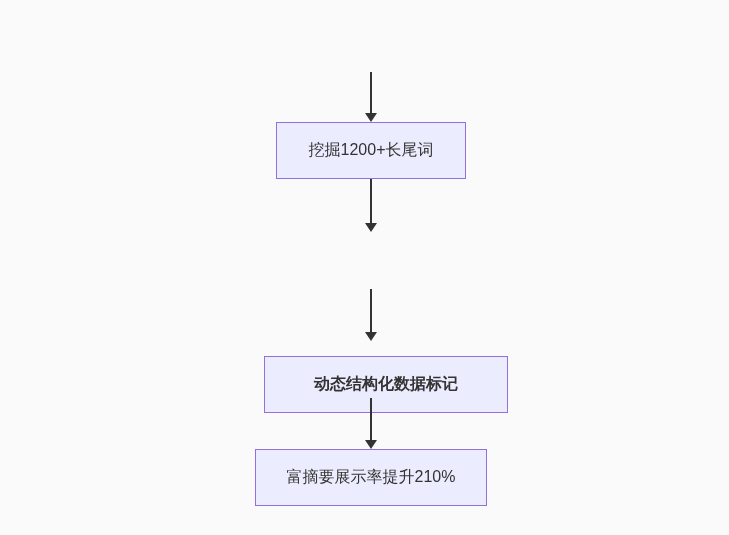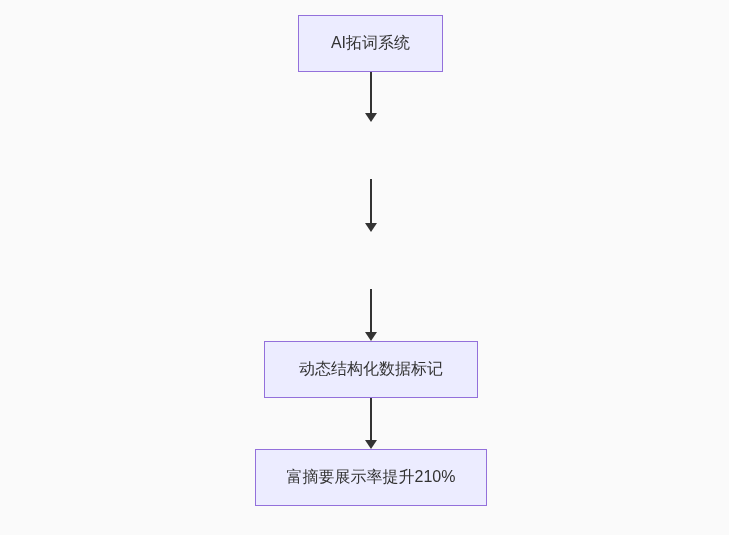--- a/index.html
+++ b/index.html
@@ -29,21 +29,21 @@
     font-size: 16px;
     display: flex;
     align-items: center;
     justify-content: center;
     text-align: center;
     white-space: nowrap;
   }
   .n1 { left: 298px; top: 15px;  width: 145px; }
   .n2 { left: 276px; top: 122px; width: 190px; }
   .n3 { left: 260px; top: 232px; width: 221px; }
-  .n4 { left: 264px; top: 341px; width: 214px; }
+  .n4 { left: 264px; top: 356px; width: 244px; font-weight: bold; }
   .n5 { left: 255px; top: 449px; width: 232px; }
 
   .flow-edge {
     position: absolute;
     left: 365px;
     width: 12px;
   }
   .e1 { top: 72px;  height: 50px; }
   .e2 { top: 179px; height: 53px; }
   .e3 { top: 289px; height: 52px; }
@@ -66,29 +66,29 @@
     border-left: 6px solid transparent;
     border-right: 6px solid transparent;
     border-top: 9px solid #333333;
   }
 </style>
 </head>
 <body>
 
 <div class="canvas">
 
-  <div class="flow-node n1">
-    <span>AI拓词系统</span>
-  </div>
 
   <div class="flow-edge e1">
     <div class="edge-line"></div>
     <div class="edge-arrowhead"></div>
   </div>
 
+  <div class="flow-node n2">
+    <span>挖掘1200+长尾词</span>
+  </div>
 
   <div class="flow-edge e2">
     <div class="edge-line"></div>
     <div class="edge-arrowhead"></div>
   </div>
 
 
   <div class="flow-edge e3">
     <div class="edge-line"></div>
     <div class="edge-arrowhead"></div>

